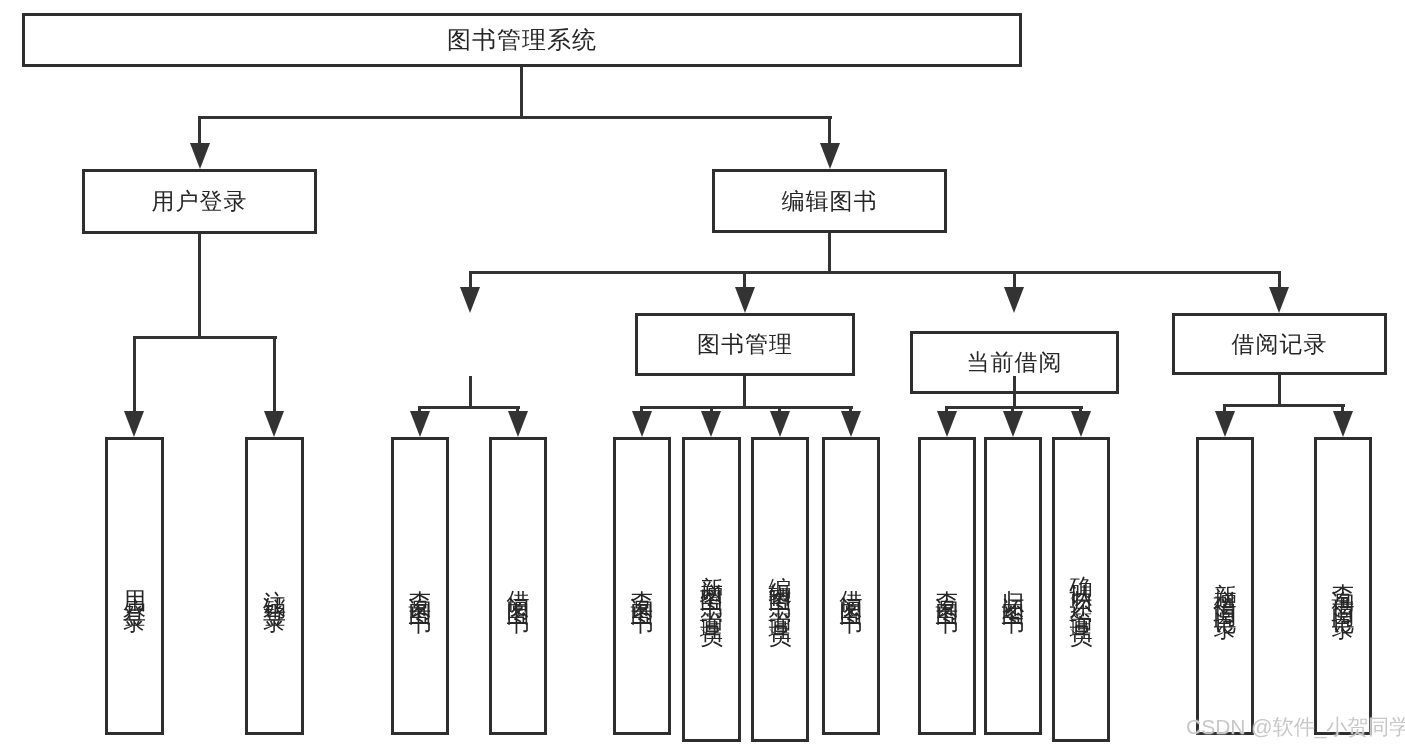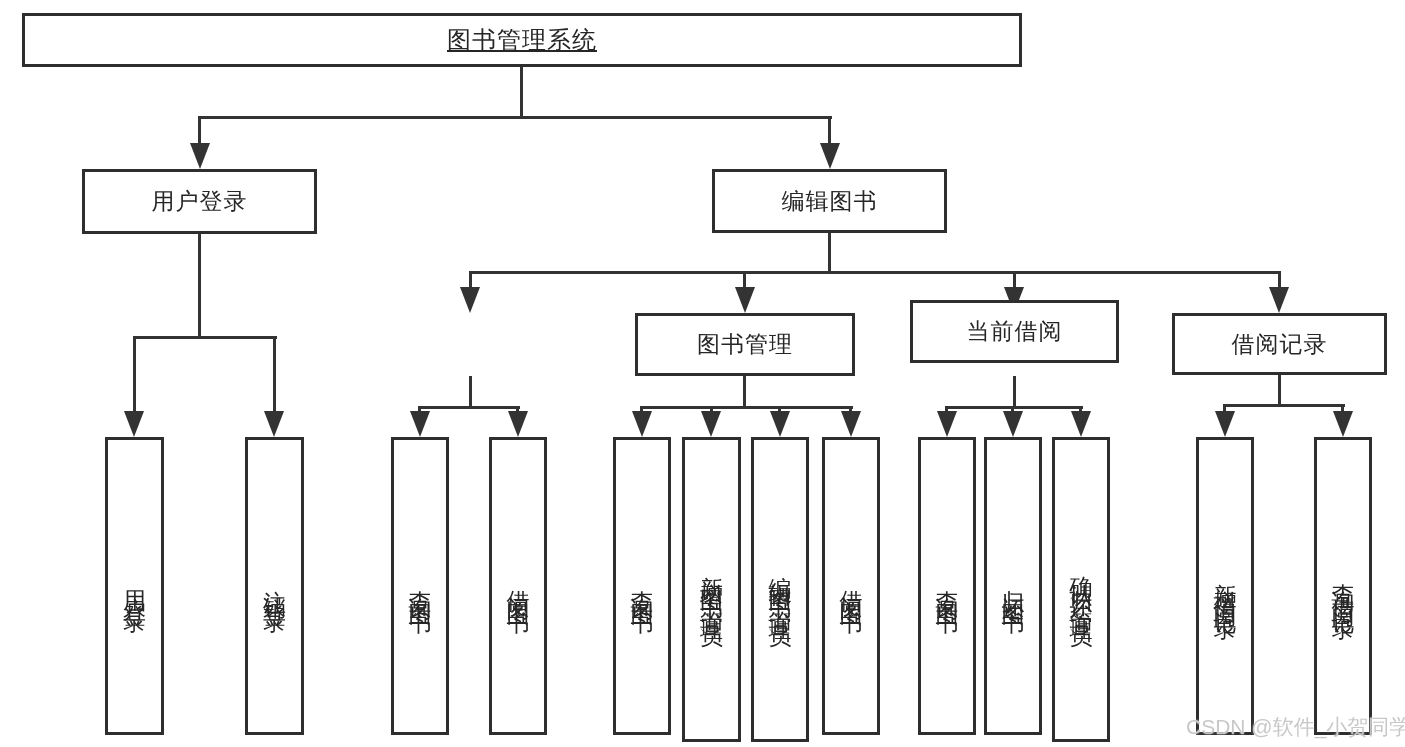--- a/index.html
+++ b/index.html
@@ -26,21 +26,20 @@
     color: var(--text, #262626);
   }
   .box.node span {
     font-size: 23px;
     letter-spacing: 1px;
     white-space: nowrap;
   }
   .box.root span {
     font-size: 24px;
     letter-spacing: 1px;
-    text-decoration: underline;
   }
   .box.leaf span.vtext {
     writing-mode: vertical-rl;
     text-orientation: mixed;
     font-size: 23px;
     letter-spacing: 7px;
     line-height: 1;
   }
   .line {
     position: absolute;
@@ -102,21 +101,21 @@
   <div class="line" style="left:743px;top:271px;width:3px;height:18px"></div>
   <div class="arrow" style="left:735px;top:287px"></div>
   <div class="line" style="left:1013px;top:271px;width:3px;height:18px"></div>
   <div class="arrow" style="left:1004px;top:287px"></div>
   <div class="line" style="left:1278px;top:271px;width:3px;height:18px"></div>
   <div class="arrow" style="left:1269px;top:287px"></div>
 
   <div class="box node" style="left:635px;top:313px;width:220px;height:63px">
     <span>图书管理</span>
   </div>
-  <div class="box node" style="left:910px;top:300px;width:209px;height:63px">
+  <div class="box node" style="left:910px;top:331px;width:209px;height:63px">
     <span>当前借阅</span>
   </div>
   <div class="box node" style="left:1172px;top:313px;width:215px;height:62px">
     <span>借阅记录</span>
   </div>
 
   <div class="line" style="left:469px;top:376px;width:3px;height:33px"></div>
   <div class="line" style="left:418px;top:406px;width:102px;height:3px"></div>
   <div class="line" style="left:418px;top:406px;width:3px;height:8px"></div>
   <div class="arrow" style="left:410px;top:411px"></div>

